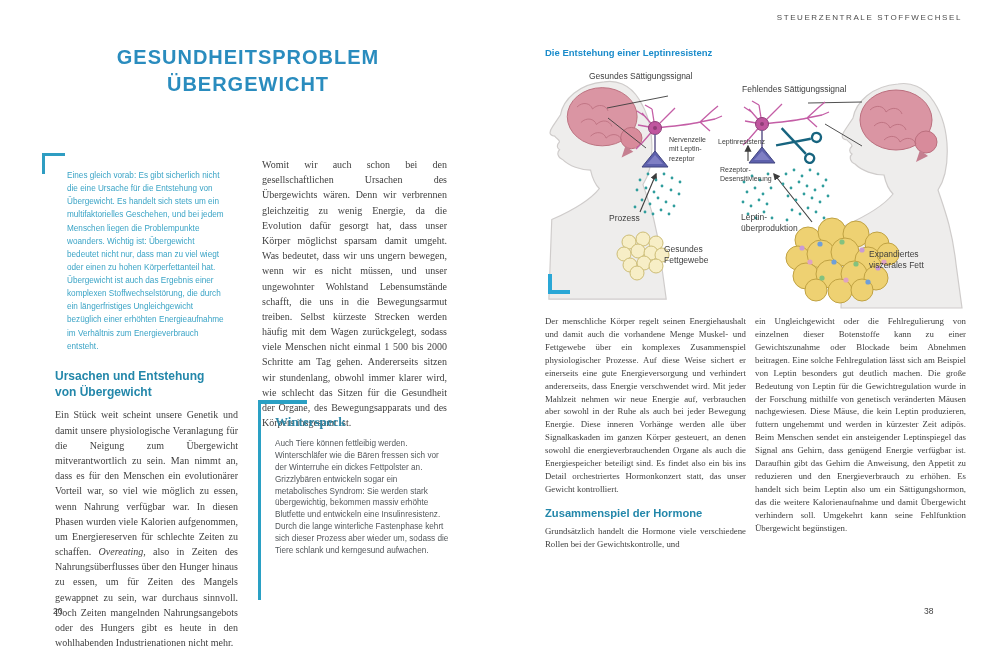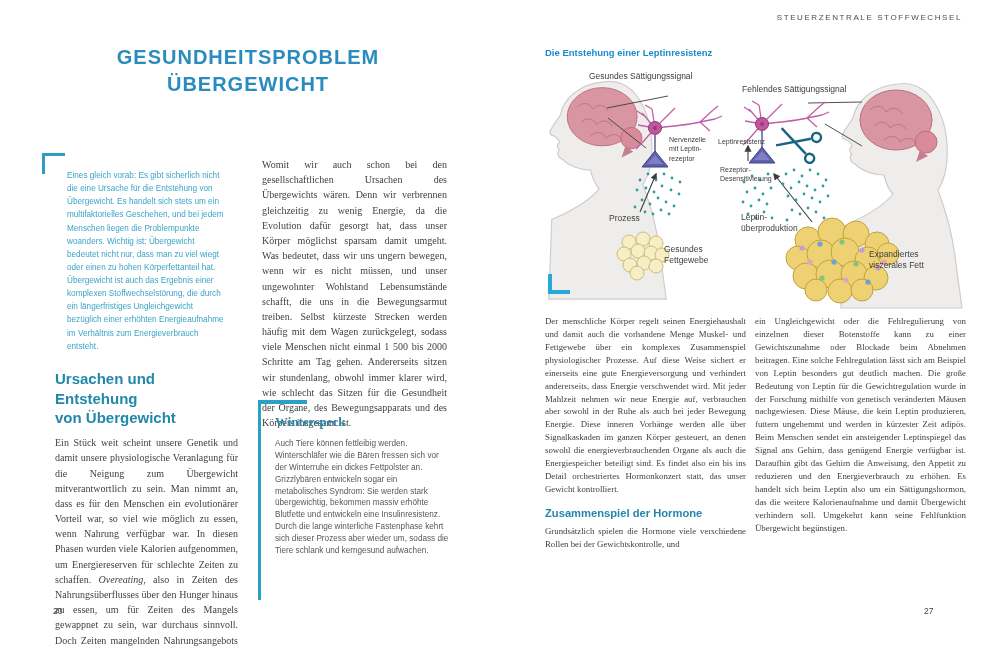--- a/index.html
+++ b/index.html
@@ -19,21 +19,21 @@
   .corner-bracket{
     left:42px;top:153px;width:20px;height:18px;
     border-left:3.5px solid #2e9dc2;border-top:3.5px solid #2e9dc2;
   }
   .colL1{left:55px;top:157px;width:183px;}
   .colL2{left:262px;top:157px;width:185px;}
   .intro{
     margin:12px;font-size:8.2px;font-weight:normal;line-height:1.6;color:#3ba4c6;
   }
   .section-heading{
-    margin:16px 0 7px 0;font-size:15px;font-weight:bold;line-height:1.32;color:#2387aa;
+    margin:16px 0 7px 0;font-size:12px;font-weight:bold;line-height:1.32;color:#2387aa;
   }
   .serif{
     margin:0;font-family:"Liberation Serif", serif;font-size:10px;line-height:1.52;
     text-align:justify;color:#3f3f3f;
   }
   .infobox{
     left:258px;top:400px;width:176px;height:186px;
     border-left:3.5px solid #2aa0c4;padding:14px 0 0 14px;
   }
   .infobox::before{
@@ -291,21 +291,21 @@
   <div class="fig-label lbl-small lbl-center" style="left:720px;top:165px;width:60px;">Rezeptor-
 Desensitivierung</div>
   <div class="fig-label lbl-center" style="left:741px;top:212px;width:62px;">Leptin-
 überproduktion</div>
   <div class="fig-label" style="left:869px;top:249px;">Expandiertes
 viszerales Fett</div>
 
   <div class="abs colR1">
     <p class="serif">Der menschliche Körper regelt seinen Energiehaushalt und damit auch die vorhandene Menge Muskel- und Fettgewebe über ein komplexes Zusammenspiel physiologischer Prozesse. Auf diese Weise sichert er einerseits eine gute Energieversorgung und verhindert andererseits, dass Energie verschwendet wird. Mit jeder Mahlzeit nehmen wir neue Energie auf, verbrauchen aber sowohl in der Ruhe als auch bei jeder Bewegung Energie. Diese inneren Vorhänge werden alle über Signalkaskaden im ganzen Körper gesteuert, an denen sowohl die energieverbrauchenden Organe als auch die Energiespeicher beteiligt sind. Es findet also ein bis ins Detail orchestriertes Hormonkonzert statt, das unser Gewicht kontrolliert.</p>
     <h2 class="section-heading-r">Zusammenspiel der Hormone</h2>
-    <p class="serif">Grundsätzlich spielen die Hormone viele verschiedene Rollen bei der Gewichtskontrolle, und</p>
+    <p class="serif">Grundsätzlich handelt die Hormone viele verschiedene Rollen bei der Gewichtskontrolle, und</p>
   </div>
   <div class="abs colR2">
     <p class="serif">ein Ungleichgewicht oder die Fehlregulierung von einzelnen dieser Botenstoffe kann zu einer Gewichtszunahme oder Blockade beim Abnehmen beitragen. Eine solche Fehlregulation lässt sich am Beispiel von Leptin besonders gut deutlich machen. Die große Bedeutung von Leptin für die Gewichtregulation wurde in der Forschung mithilfe von genetisch veränderten Mäusen nachgewiesen. Diese Mäuse, die kein Leptin produzieren, futtern ungehemmt und werden in kürzester Zeit adipös. Beim Menschen sendet ein ansteigender Leptinspiegel das Signal ans Gehirn, dass genügend Energie verfügbar ist. Daraufhin gibt das Gehirn die Anweisung, den Appetit zu reduzieren und den Energieverbrauch zu erhöhen. Es handelt sich beim Leptin also um ein Sättigungshormon, das die weitere Kalorienaufnahme und damit Übergewicht verhindern soll. Umgekehrt kann seine Fehlfunktion Übergewicht begünstigen.</p>
   </div>
 
-  <div class="abs page-number pn-right">27</div>
+  <div class="abs page-number pn-right">38</div>
 
 </div>
 
 </body></html>

